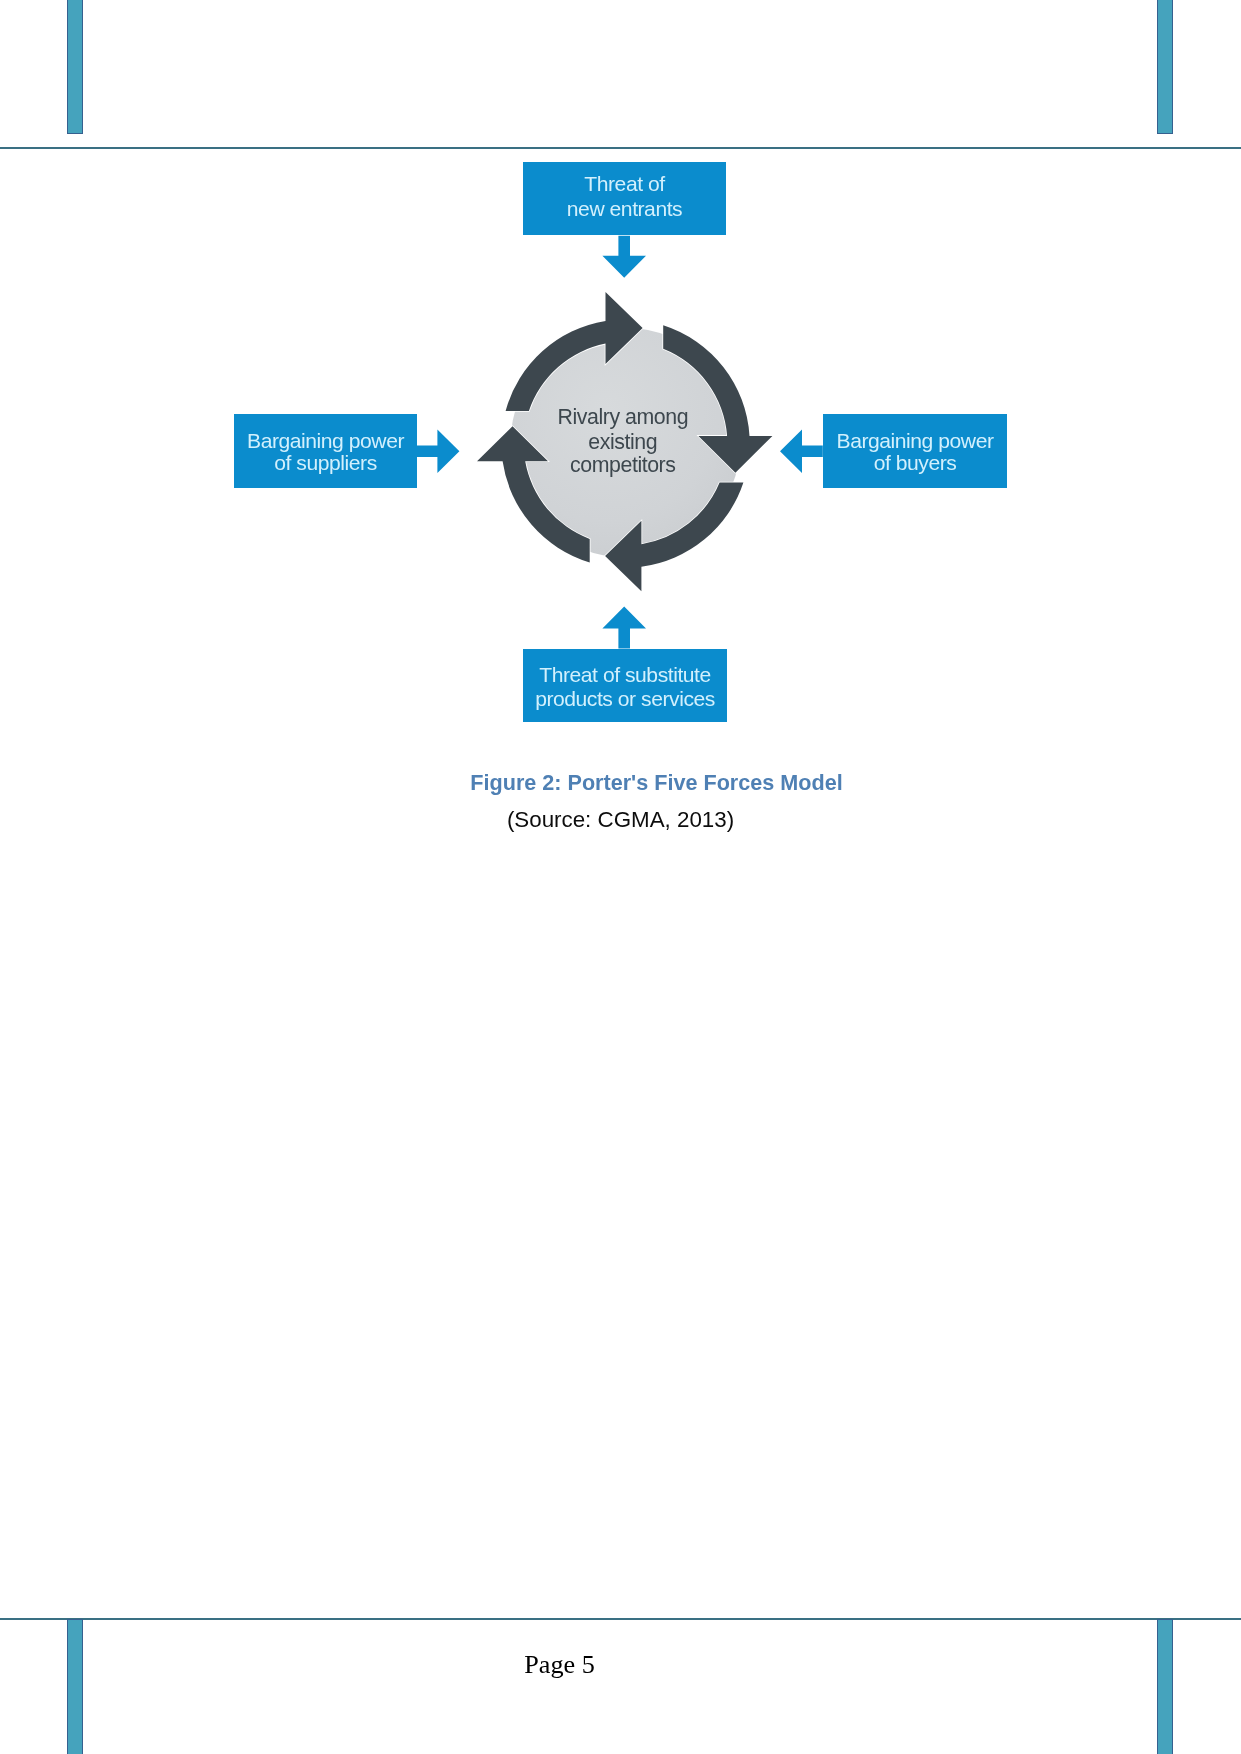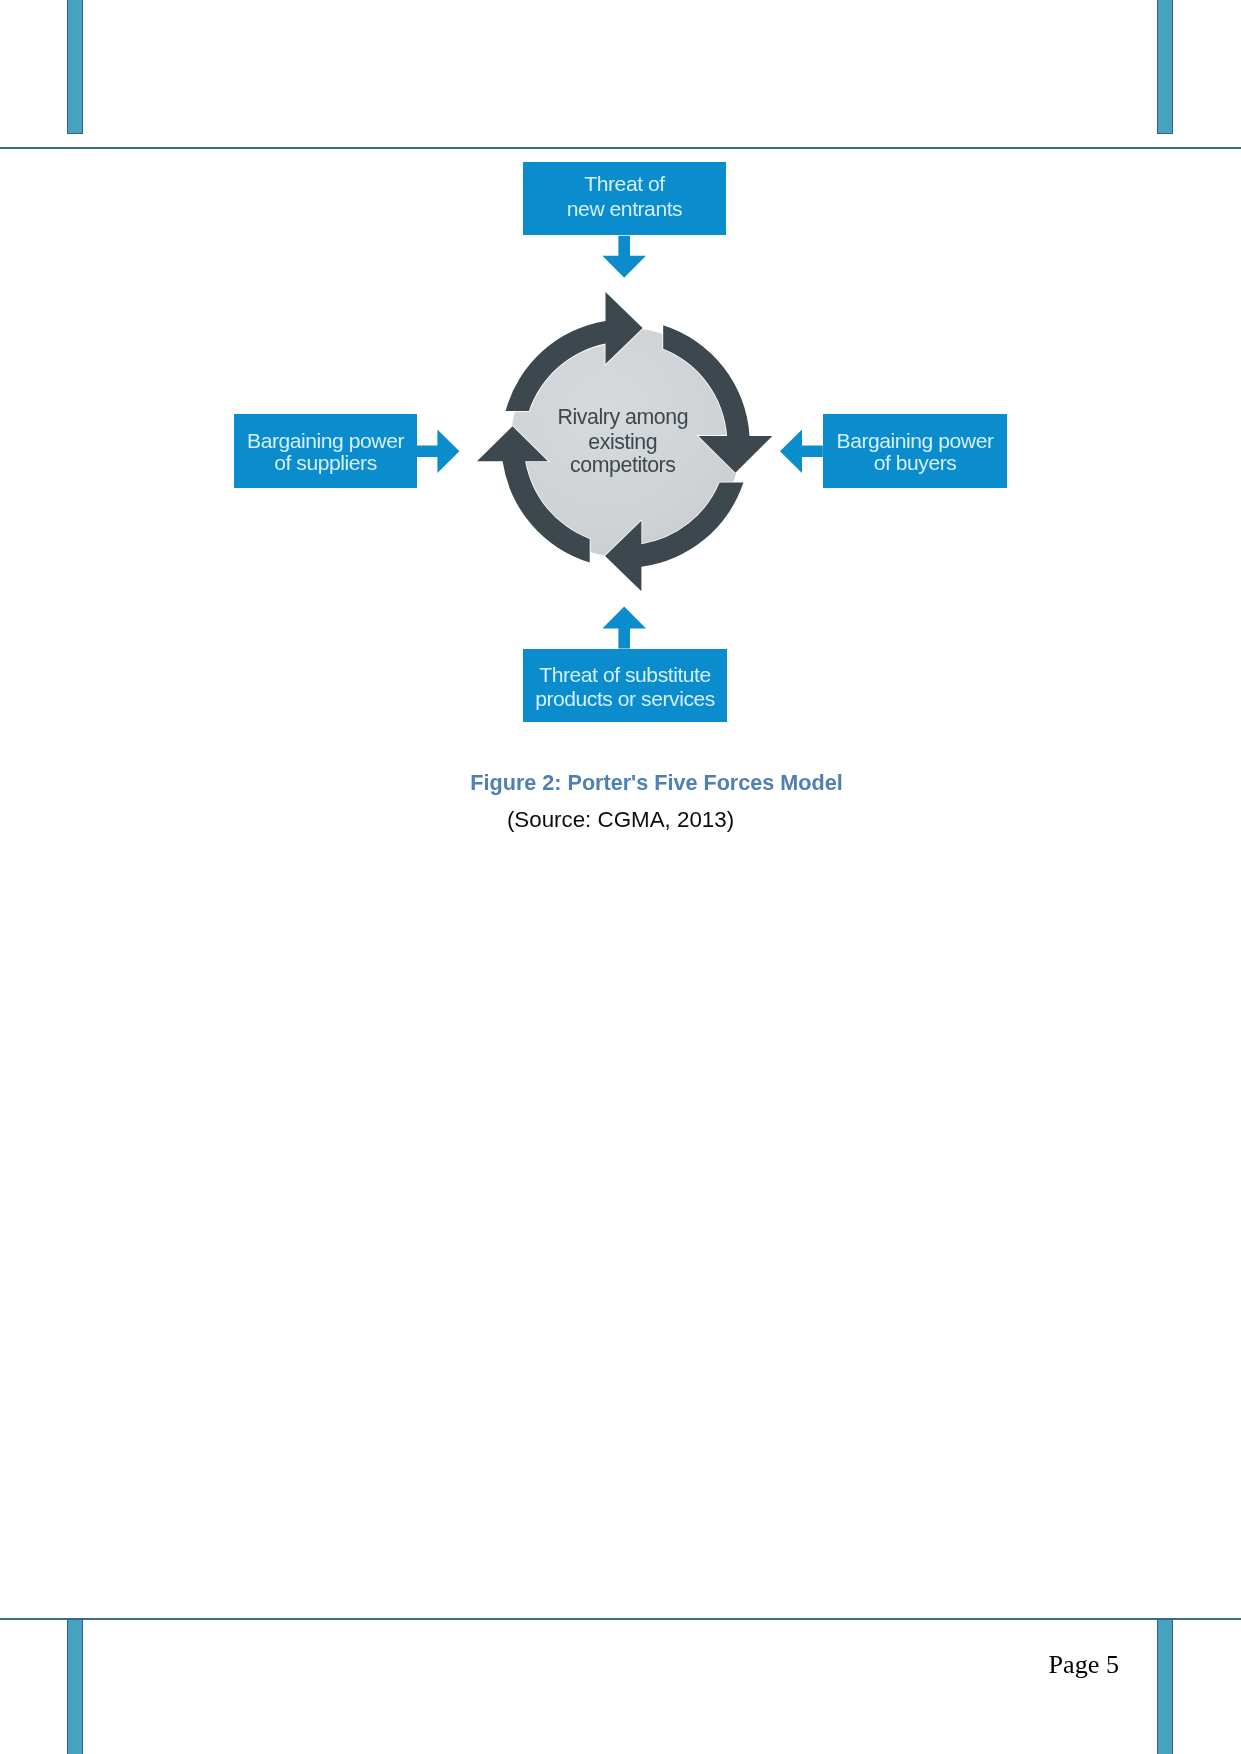--- a/index.html
+++ b/index.html
@@ -7,21 +7,21 @@
   .page{position:absolute;inset:0;}
 
   .hdr-rule{position:absolute;left:0;width:1241px;height:2px;background:#3a7083;}
   .hdr-bar{position:absolute;width:16px;background:#45a3bd;border:1px solid #36608f;box-sizing:border-box;}
 
   #fig{position:absolute;left:0;top:140px;width:1241px;height:620px;}
 
   .cap{position:absolute;width:1241px;text-align:center;}
   .cap1{color:#4f80b4;font-weight:bold;font-size:21.6px;padding-left:36px;}
   .cap2{color:#0d0d0d;font-size:22.35px;}
-  .pagenum{position:absolute;width:1119px;text-align:right;font-family:"Liberation Serif",serif;font-size:26.2px;color:#000;}
+  .pagenum{position:absolute;width:1119px;text-align:center;font-family:"Liberation Serif",serif;font-size:26.2px;color:#000;}
 
 </style>
 </head>
 <body>
 
 <div class="page">
 
   <div class="hdr-rule" style="top:147px"></div>
   <div class="hdr-bar" style="left:67px;top:-6px;height:140px"></div>
   <div class="hdr-bar" style="left:1157px;top:-6px;height:140px"></div>

